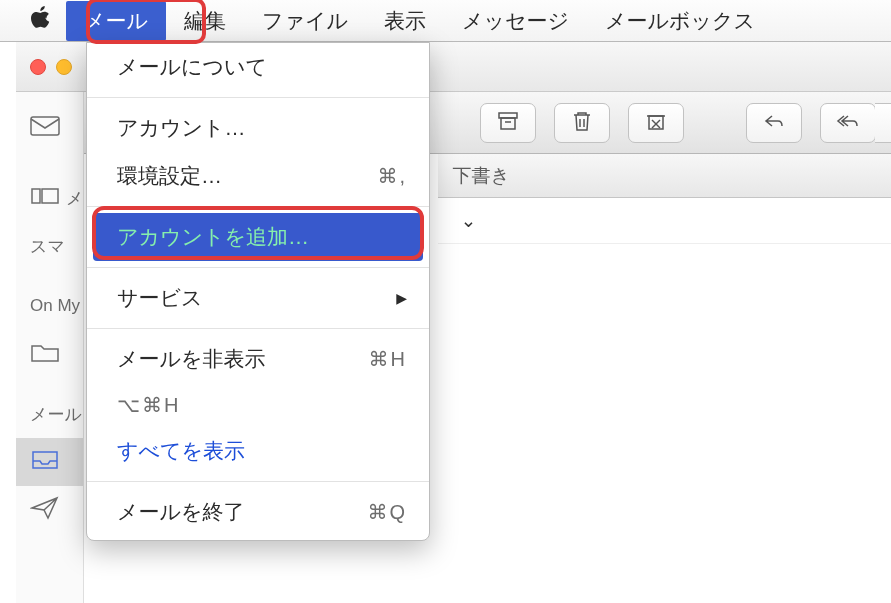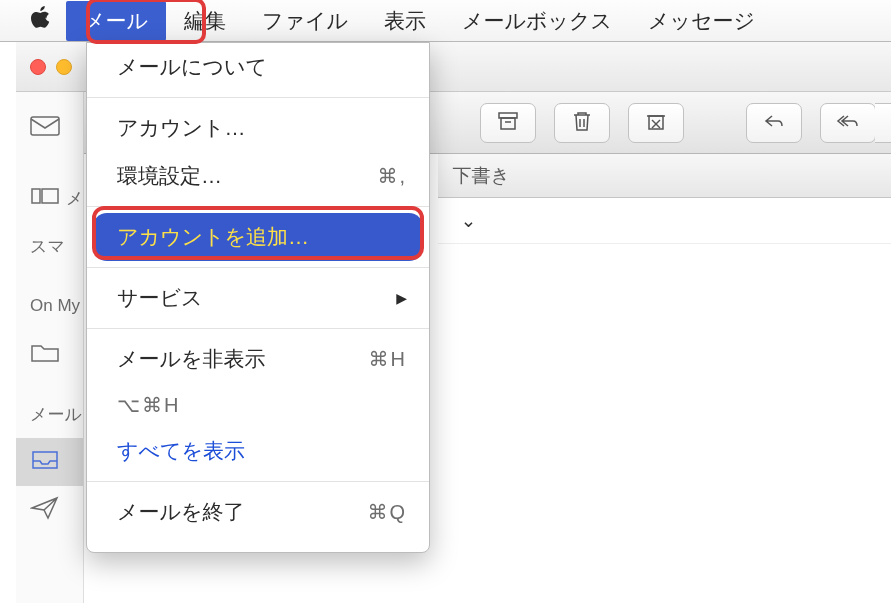--- a/index.html
+++ b/index.html
@@ -27,46 +27,46 @@
     .sortbar .chev { margin-left:8px; }
 
     
     .cols { display:flex; position:absolute; top:50px; left:0; right:0; bottom:0; }
     .sidebar { width: 90px; background:#fafafa; border-right:1px solid #dedede; padding-top:12px; }
     .sidebar .sideitem { height:48px; display:flex; align-items:center; padding-left:14px; font-size:17px; color:#6c6c6c; }
     .sidebar .icon svg { width:30px; height:24px; stroke:#6c6c6c; stroke-width:1.5; fill:none; }
     .rightcol { flex:1; position:relative; }
 
     
-    .dropdown { position:absolute; top:42px; left:86px; width:344px; background:#ffffff; border:1px solid #bcbcbc; border-radius:0 0 8px 8px; box-shadow: 0 10px 28px rgba(0,0,0,0.25); z-index:40; padding-bottom:16px; }
+    .dropdown { position:absolute; top:42px; left:86px; width:344px; background:#ffffff; border:1px solid #bcbcbc; border-radius:0 0 8px 8px; box-shadow: 0 10px 28px rgba(0,0,0,0.25); z-index:40; padding-bottom:4px; }
     .dd-item { display:flex; align-items:center; justify-content:space-between; padding: 10px 22px 10px 30px; font-size:21px; color:#2b2b2b; }
     .dd-item.disabled { color:#1d4ed8; }
-    .dd-item.highlight { background:#3859cc; color:#fde047; border-radius:14px; margin:2px 6px; padding-left:24px; padding-right:16px; }
+    .dd-item.highlight { background:#3859cc; color:#86efac; border-radius:4px; margin:2px 6px; padding-left:24px; padding-right:16px; }
     .dd-sep { height:1px; background:#e2e2e2; margin:6px 0; }
     .dd-shortcut { color:#6e6e6e; font-size:20px; letter-spacing:2px; }
     .dd-arrow { font-size:14px; color:#2b2b2b; }
     .dd-box { border:4px solid #e03a3a; border-radius:12px; position:absolute; top:206px; left:92px; width:332px; height:54px; pointer-events:none; z-index:60; }
 
     .toolbar-spacer { flex:0 0 344px; }
   </style>
 </head>
 <body>
 
 <div class="menubar">
   <span class="apple">
     <svg width="22" height="26" viewBox="0 0 22 26">
         <path fill="#2b2b2b" d="M16.4 13.6c0-3 2.4-4.4 2.5-4.5-1.4-2-3.5-2.3-4.2-2.3-1.8-.2-3.5 1.1-4.4 1.1-.9 0-2.3-1-3.8-1C4 6.9 1 8.8 1 13.2c0 2.6 1 5.3 2.3 7 1.1 1.5 2.1 2.7 3.6 2.6 1.4-.1 2-1 3.7-1 1.7 0 2.2 1 3.7.9 1.5 0 2.5-1.5 3.5-3 .7-1 1.1-2 1.4-3-3.6-1.4-3.8-4-3.8-4.1zM13.6 4.3c.8-.9 1.3-2.2 1.1-3.4-1.1 0-2.4.8-3.2 1.7-.7.8-1.3 2.1-1.1 3.3 1.2.1 2.5-.7 3.2-1.6z"></path>
       </svg>
   </span>
   <span class="menuitem active">メール</span>
   <span class="menuitem">編集</span>
   <span class="menuitem">ファイル</span>
   <span class="menuitem">表示</span>
+  <span class="menuitem">メッセージ</span>
   <span class="menuitem">メールボックス</span>
-  <span class="menuitem">メッセージ</span>
 </div>
 <div class="menuitem-box"></div>
 
 <div class="window">
   <div class="titlebar">
     <div class="traffic">
       <div class="dot red"></div>
       <div class="dot yellow"></div>
     </div>
   </div>

